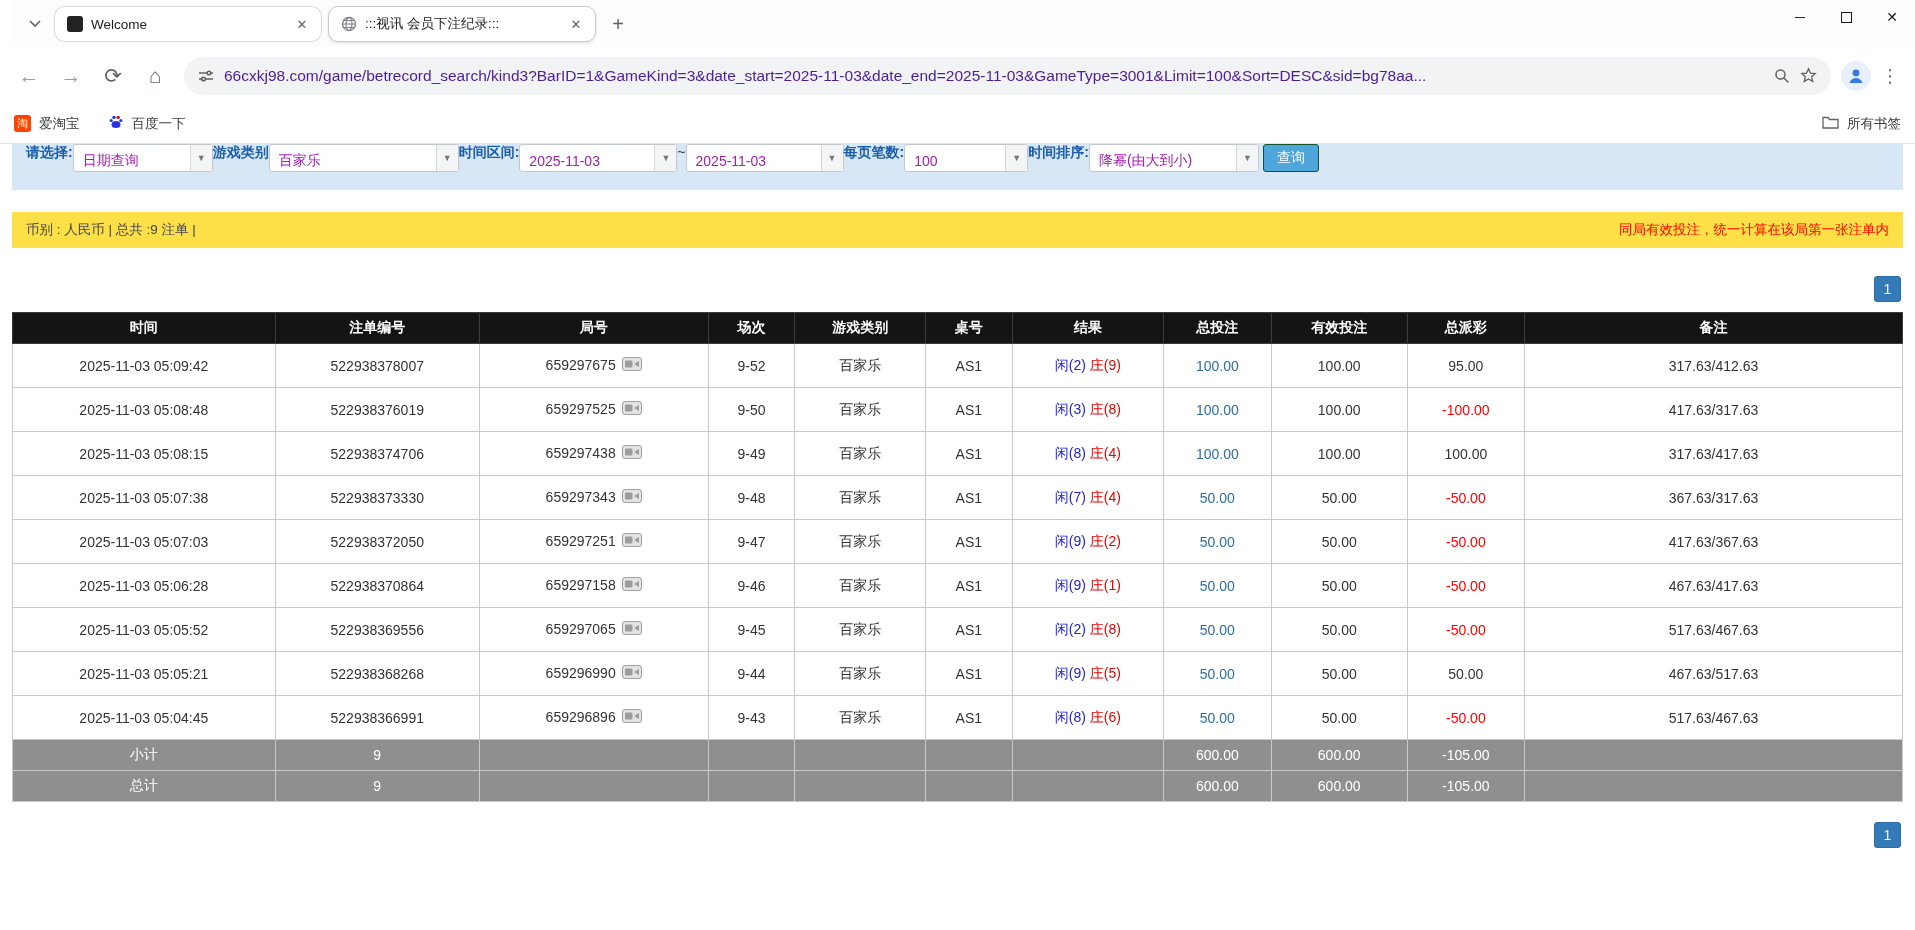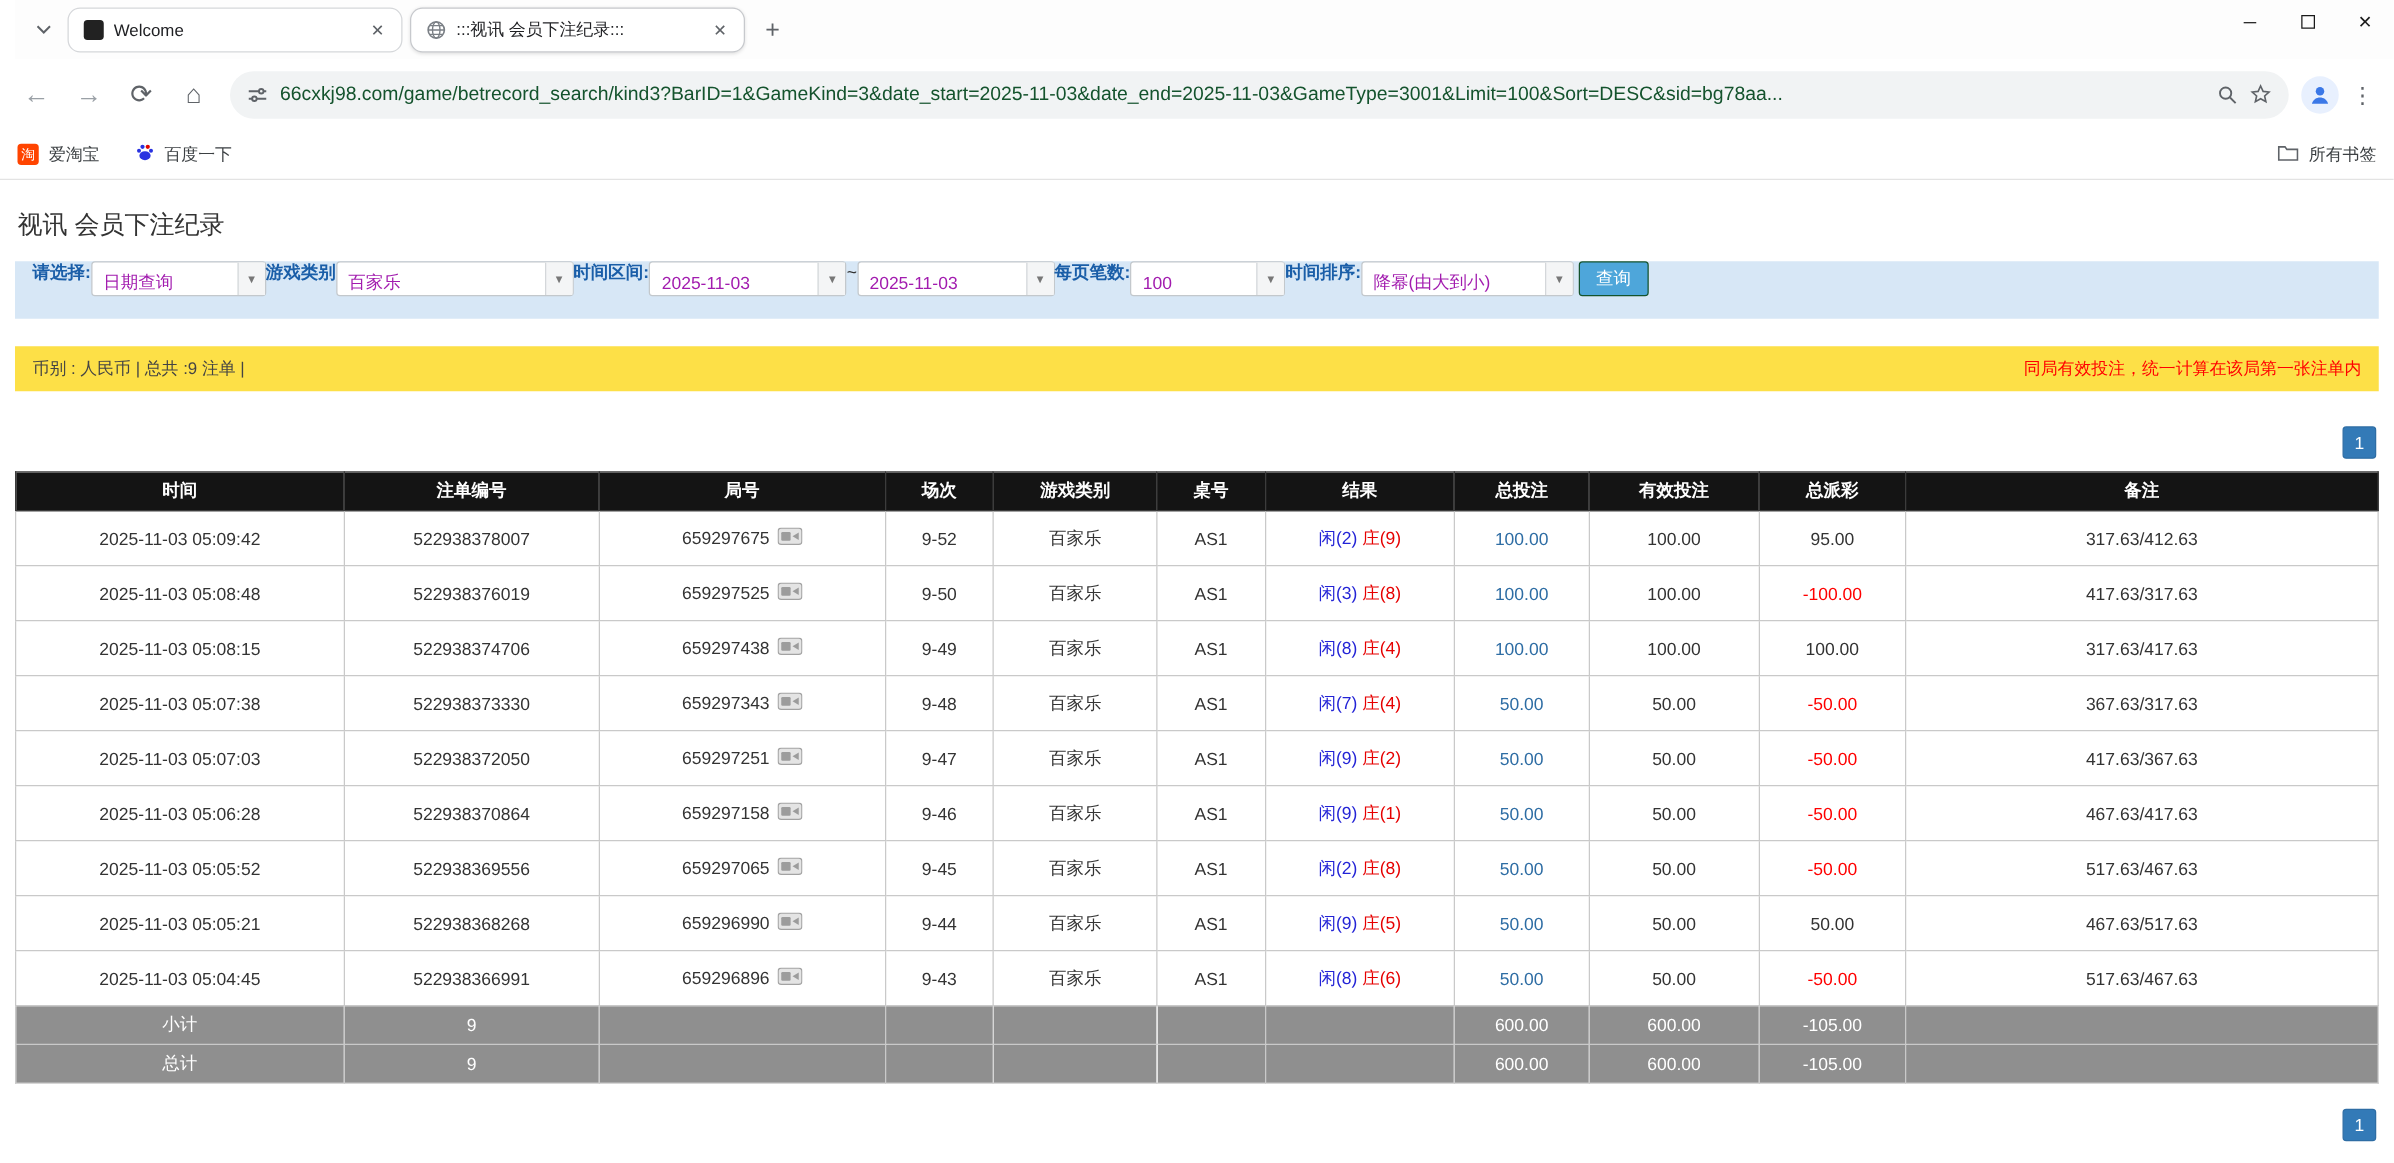--- a/index.html
+++ b/index.html
@@ -21,21 +21,21 @@
   .fav-dark { background:#222; border-radius:3px; }
   .new-tab { width:28px; height:28px; margin:0 0 9px 8px; display:flex; align-items:center; justify-content:center; font-size:20px; color:#5f6368; border-radius:50%; }
   .win-controls { margin-left:auto; display:flex; align-self:flex-start; }
   .win-btn { width:46px; height:34px; display:flex; align-items:center; justify-content:center; color:#1a1a1a; font-size:14px; }
   .maximize-box { width:11px; height:11px; border:1.2px solid #1a1a1a; }
 
   .navbar { height:57px; display:flex; align-items:center; padding:0 10px; gap:4px; background:#fff; }
   .nav-icon { width:38px; height:38px; display:flex; align-items:center; justify-content:center; font-size:21px; color:#5f6368; border-radius:50%; }
   .nav-icon.dim { color:#9aa0a6; }
   .addrbar { flex:1; height:38px; background:#f1f3f4; border-radius:19px; display:flex; align-items:center; padding:0 14px; gap:10px; margin:0 6px; }
-  .addr-url { flex:1; font-size:15.5px; color:#14532d; white-space:nowrap; overflow:hidden; }
+  .addr-url { flex:1; font-size:15.5px; color:#4c1d95; white-space:nowrap; overflow:hidden; }
   .addr-ico { display:flex; align-items:center; justify-content:center; color:#5f6368; }
   .profile { width:30px; height:30px; border-radius:50%; background:#e8f0fe; display:flex; align-items:center; justify-content:center; }
   .menu-dots { width:30px; display:flex; align-items:center; justify-content:center; color:#5f6368; font-size:18px; letter-spacing:0; }
 
   .bookmarksbar { height:40px; display:flex; align-items:center; padding:0 14px; gap:28px; border-bottom:1px solid #e3e3e3; font-size:13.5px; color:#3c4043; background:#fff; }
   .bm { display:flex; align-items:center; gap:8px; cursor:pointer; }
   .bm-ico-taobao { width:17px; height:17px; background:#ff4400; border-radius:3px; color:#fff; font-size:11px; display:flex; align-items:center; justify-content:center; }
   .bm-right { margin-left:auto; display:flex; align-items:center; gap:8px; }
 
   
@@ -159,21 +159,20 @@
       <svg width="17" height="14" viewBox="0 0 17 14">
           <path d="M1 2.5h5l1.5 2H16v8.5H1z" fill="none" stroke="#5f6368" stroke-width="1.3"></path>
         </svg>
     </span>
     <span>所有书签</span>
   </div>
 </div>
 
 <div class="content">
 
-  <h1 class="page-title">视讯 会员下注纪录</h1>
 
   <div class="filterbar">
     <span class="flabel">请选择:</span>
     <div class="sel" style="width:140px">
       <span class="txt">日期查询</span>
       <span class="arr">▼</span>
     </div>
     <span class="flabel">游戏类别</span>
     <div class="sel" style="width:190px">
       <span class="txt">百家乐</span>

